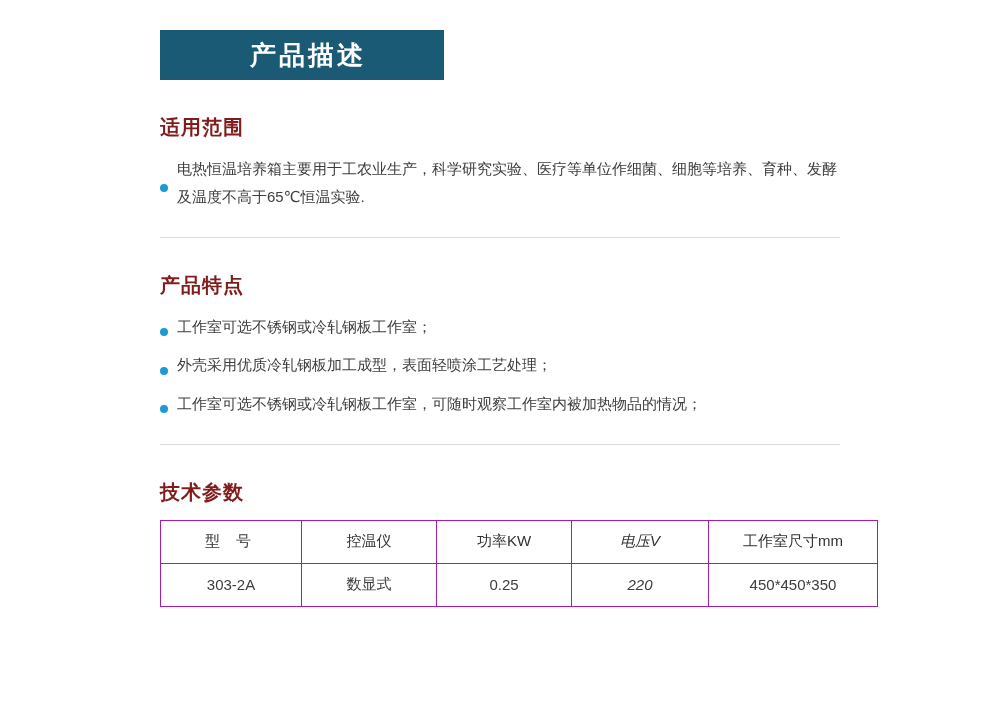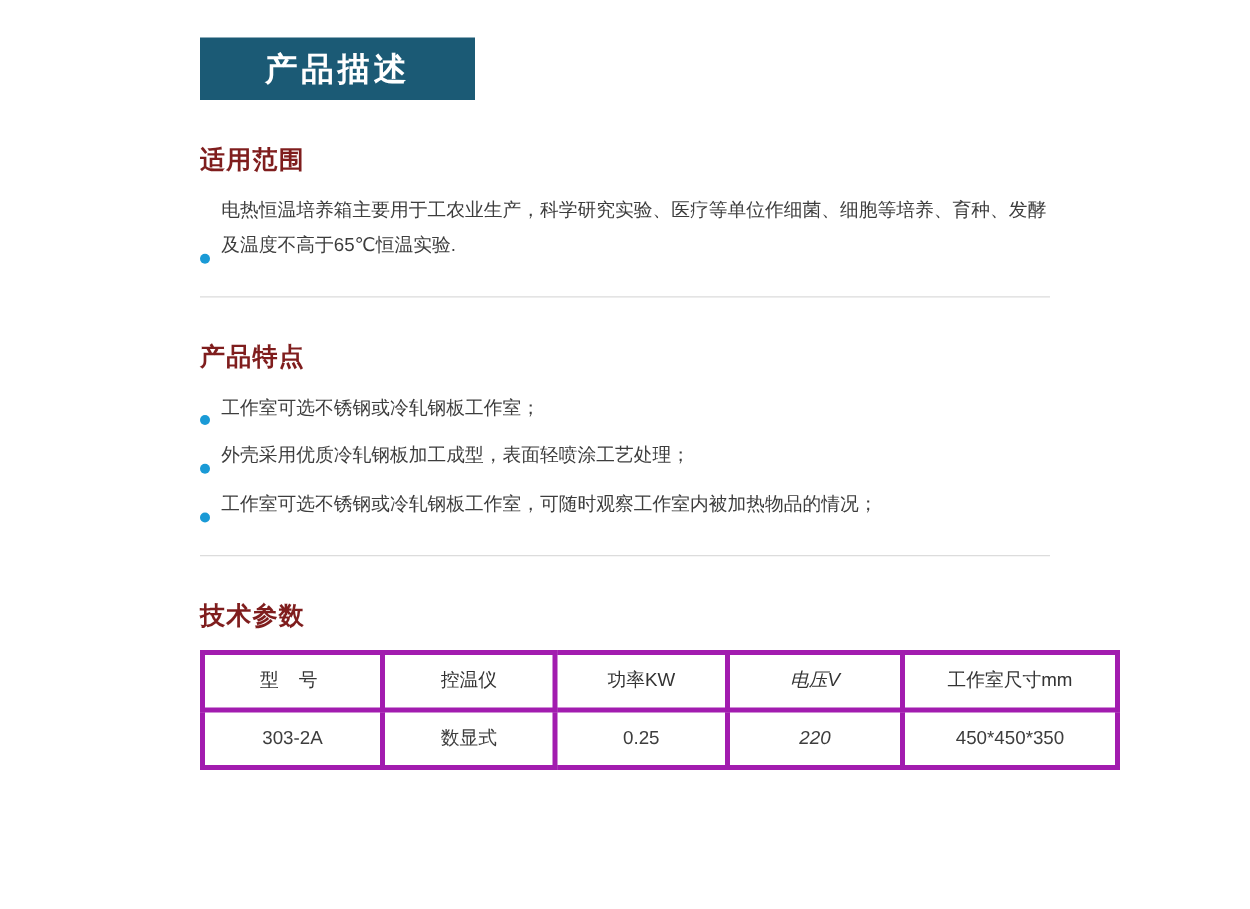--- a/index.html
+++ b/index.html
@@ -24,26 +24,27 @@
   .content {
     position: absolute;
     left: 160px;
     top: 0;
     width: 680px;
   }
 
   
   .banner {
     margin-top: 30px;
-    width: 220px;
+    width: 272px;
     height: 50px;
     background: #1b5a75;
     display: flex;
     align-items: center;
     justify-content: center;
+    padding-left: 12px;
   }
   .banner-text {
     color: #ffffff;
     font-size: 26px;
     font-weight: bold;
     letter-spacing: 3px;
   }
 
   
   .section {
@@ -56,21 +57,21 @@
     letter-spacing: 1px;
     margin-bottom: 14px;
   }
   .bullets {
     list-style: none;
     margin: 0;
     padding: 0;
   }
   .bullet-row {
     display: flex;
-    align-items: flex-end;
+    align-items: center;
     margin-bottom: 11px;
     font-size: 15px;
     line-height: 1.85;
     color: #3d3d3d;
   }
   .bullet-dot {
     flex: 0 0 auto;
     width: 8px;
     height: 8px;
     border-radius: 50%;
@@ -90,21 +91,21 @@
   }
 
   
   .spec-table {
     border-collapse: collapse;
     width: 672px;
     margin-top: 14px;
     table-layout: fixed;
   }
   .spec-table td {
-    border: 4px solid #a21caf;
+    border: 1px solid #a21caf;
     height: 42px;
     text-align: center;
     vertical-align: middle;
     font-size: 15px;
     color: #3d3d3d;
     padding: 0 4px;
   }
   .spec-table tr.header td {
     font-size: 15px;
     color: #333333;

